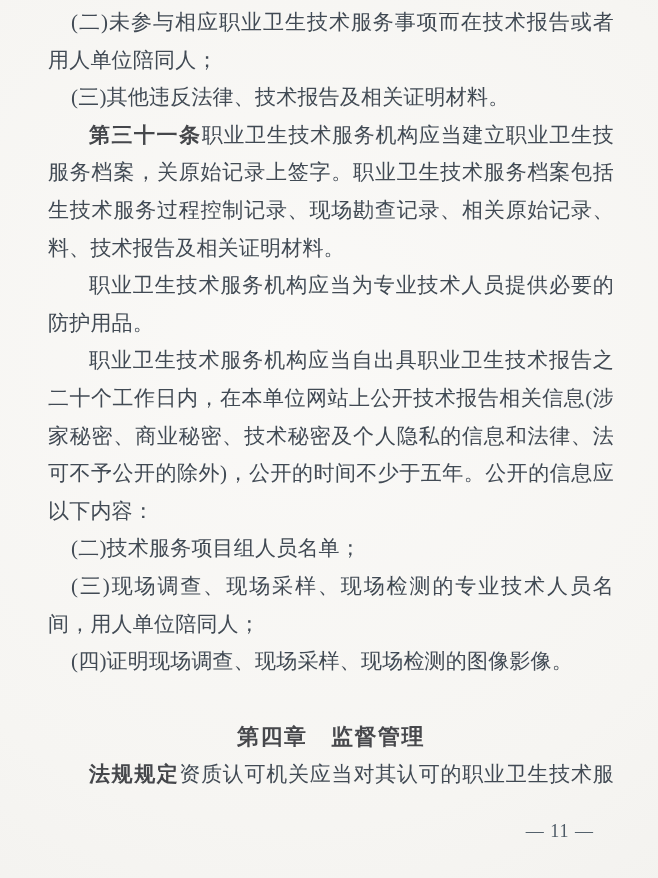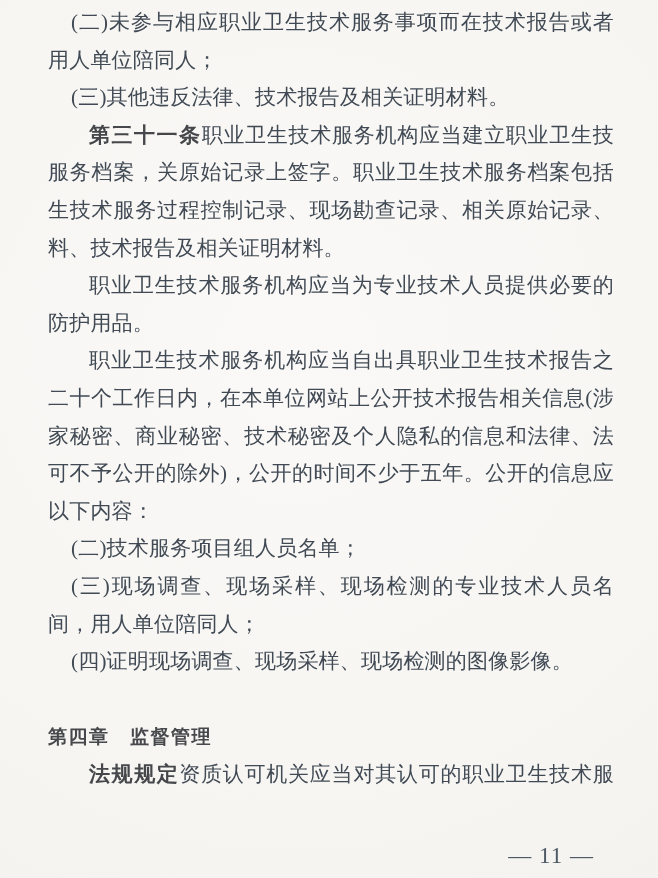--- a/index.html
+++ b/index.html
@@ -43,31 +43,32 @@
   .ind-p { padding-left: 23px; }
   .lead {
     font-weight: 700;
     color: #45474b;
     letter-spacing: 1px;
   }
   .spacer { height: 37.6px; }
   .heading {
     height: 37.6px;
     line-height: 37.6px;
-    font-size: 19px;
+    text-align: center;
+    font-size: 22px;
     font-weight: 700;
     color: #47484c;
     letter-spacing: 1.5px;
     font-family: Liberation Serif, serif;
   }
   .page-number {
     position: absolute;
-    top: 843px;
+    top: 821px;
     right: 64px;
-    font-size: 23px;
+    font-size: 18px;
     color: #4d5a66;
     letter-spacing: 1px;
     font-family: "Liberation Serif", "DejaVu Serif", serif;
   }
 </style>
 </head>
 <body>
 
 <div class="page">
   <div class="doc-body">

